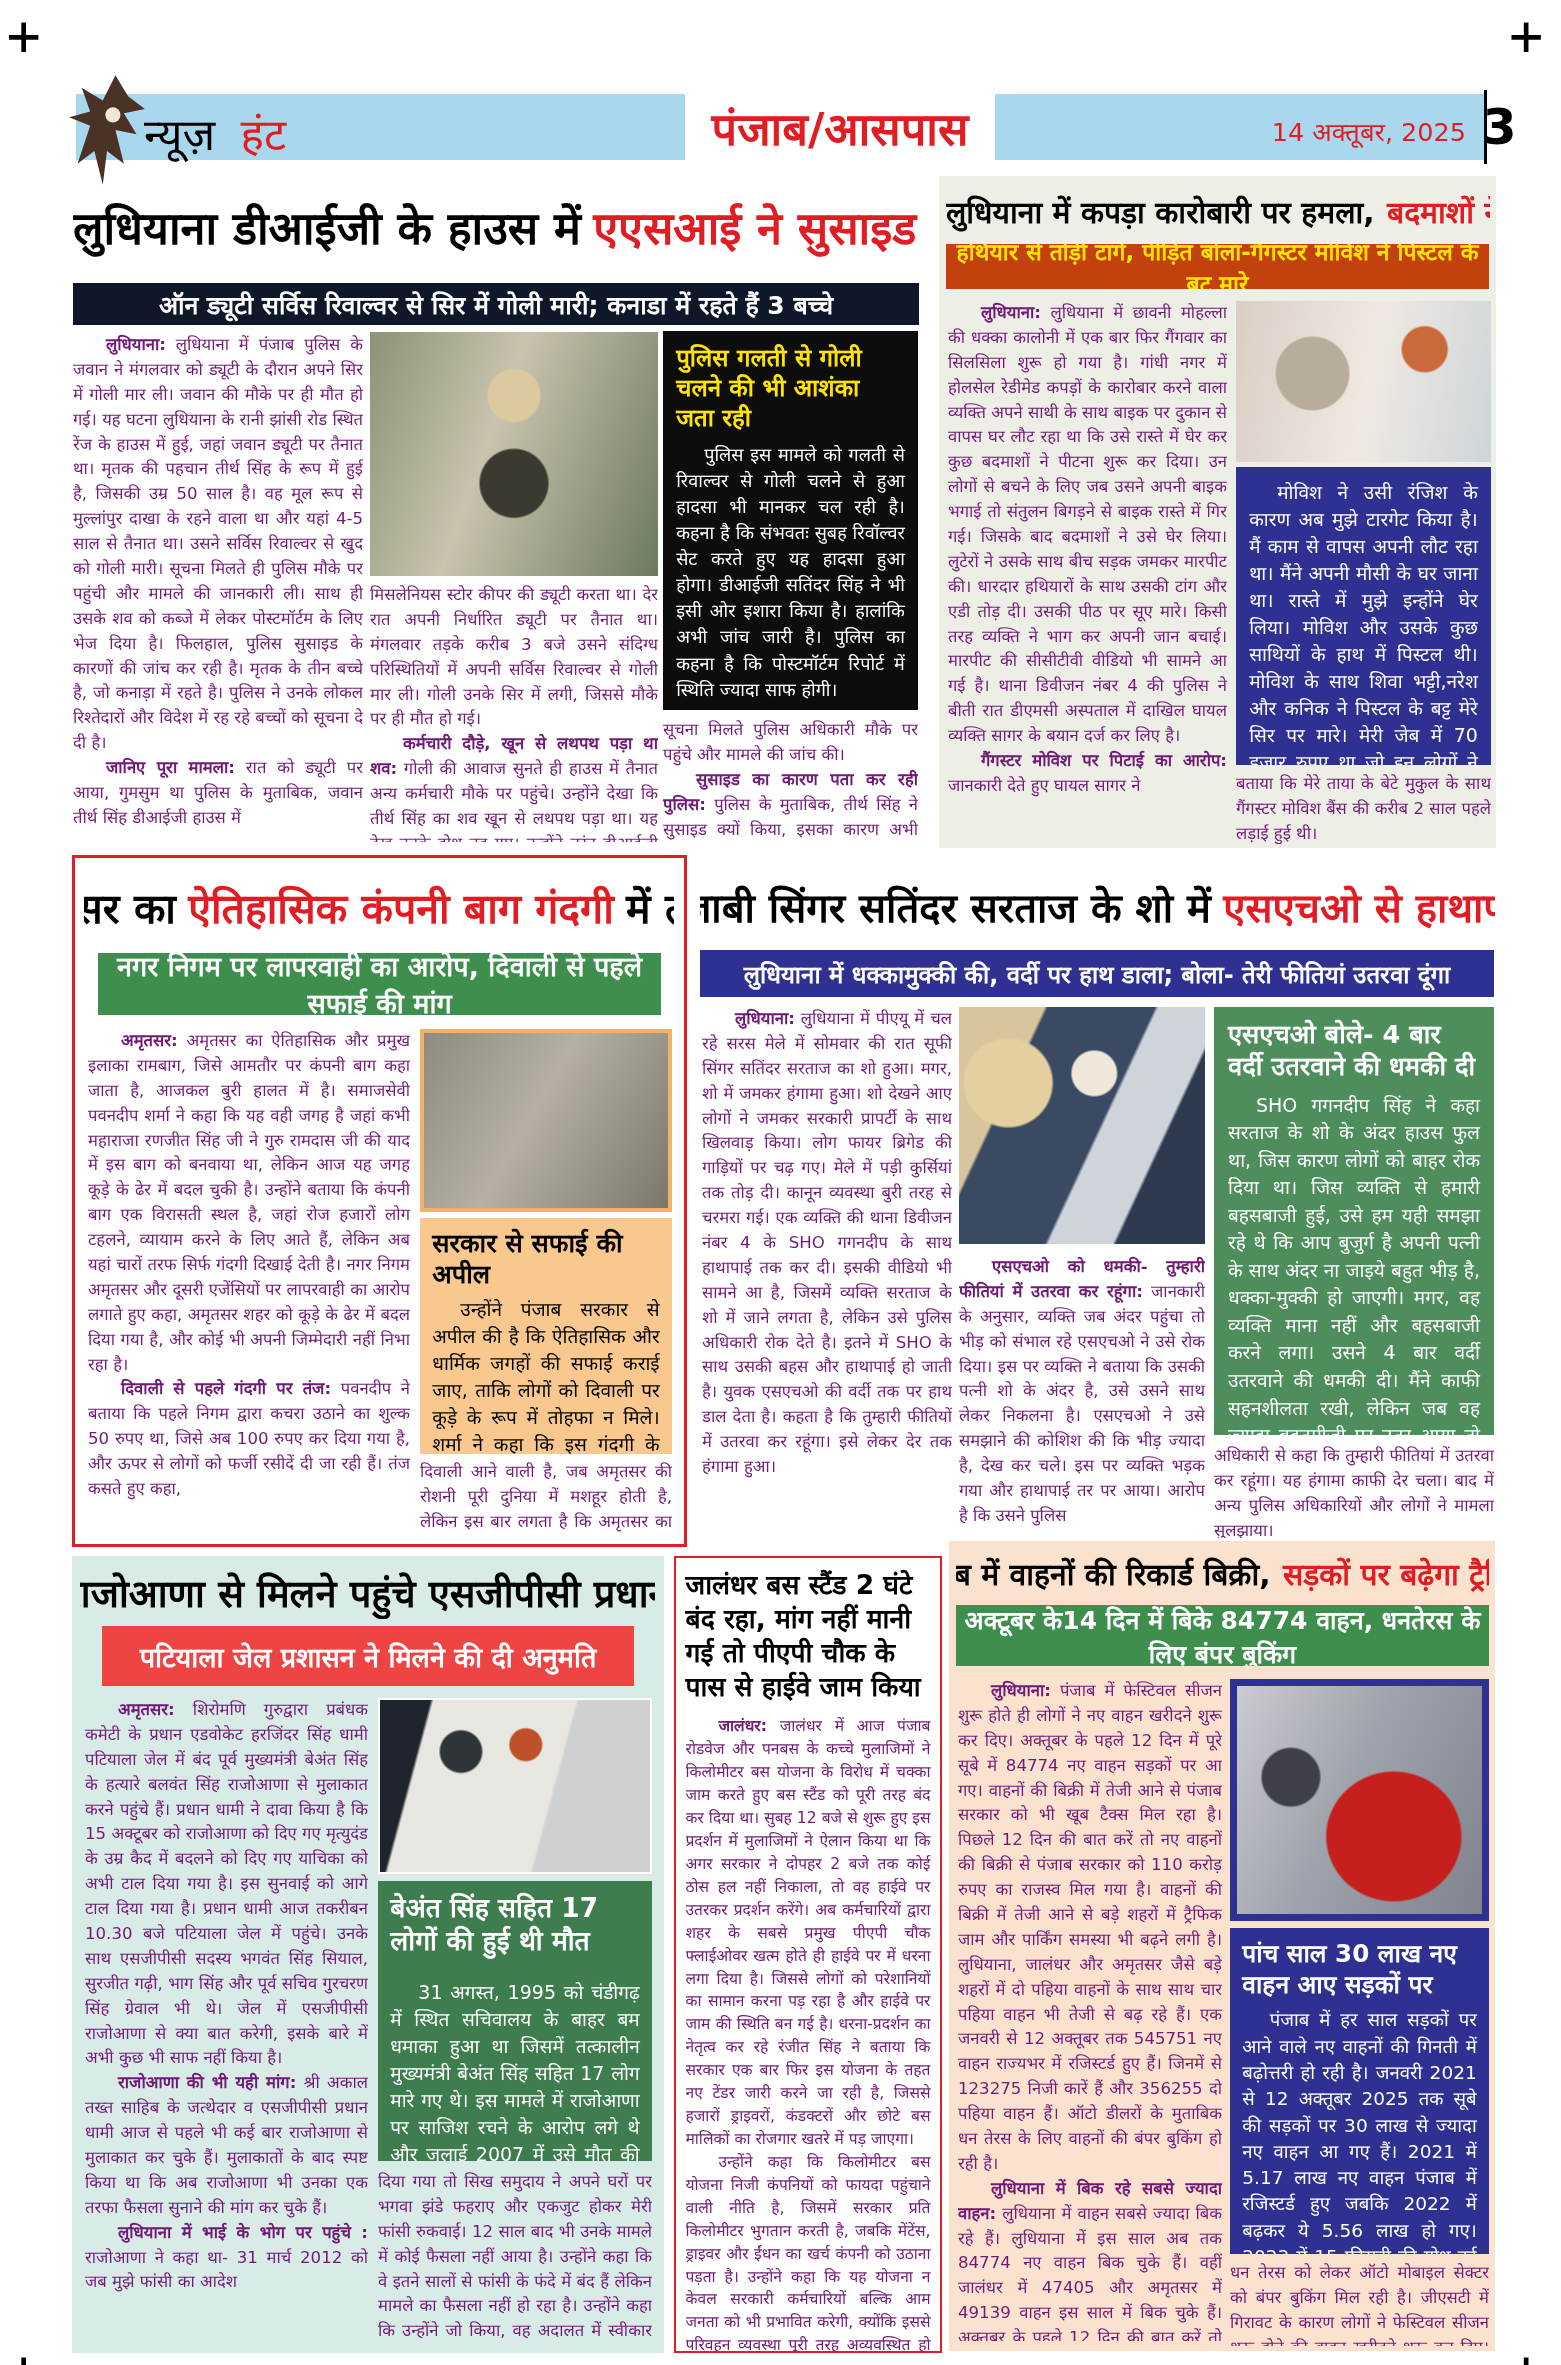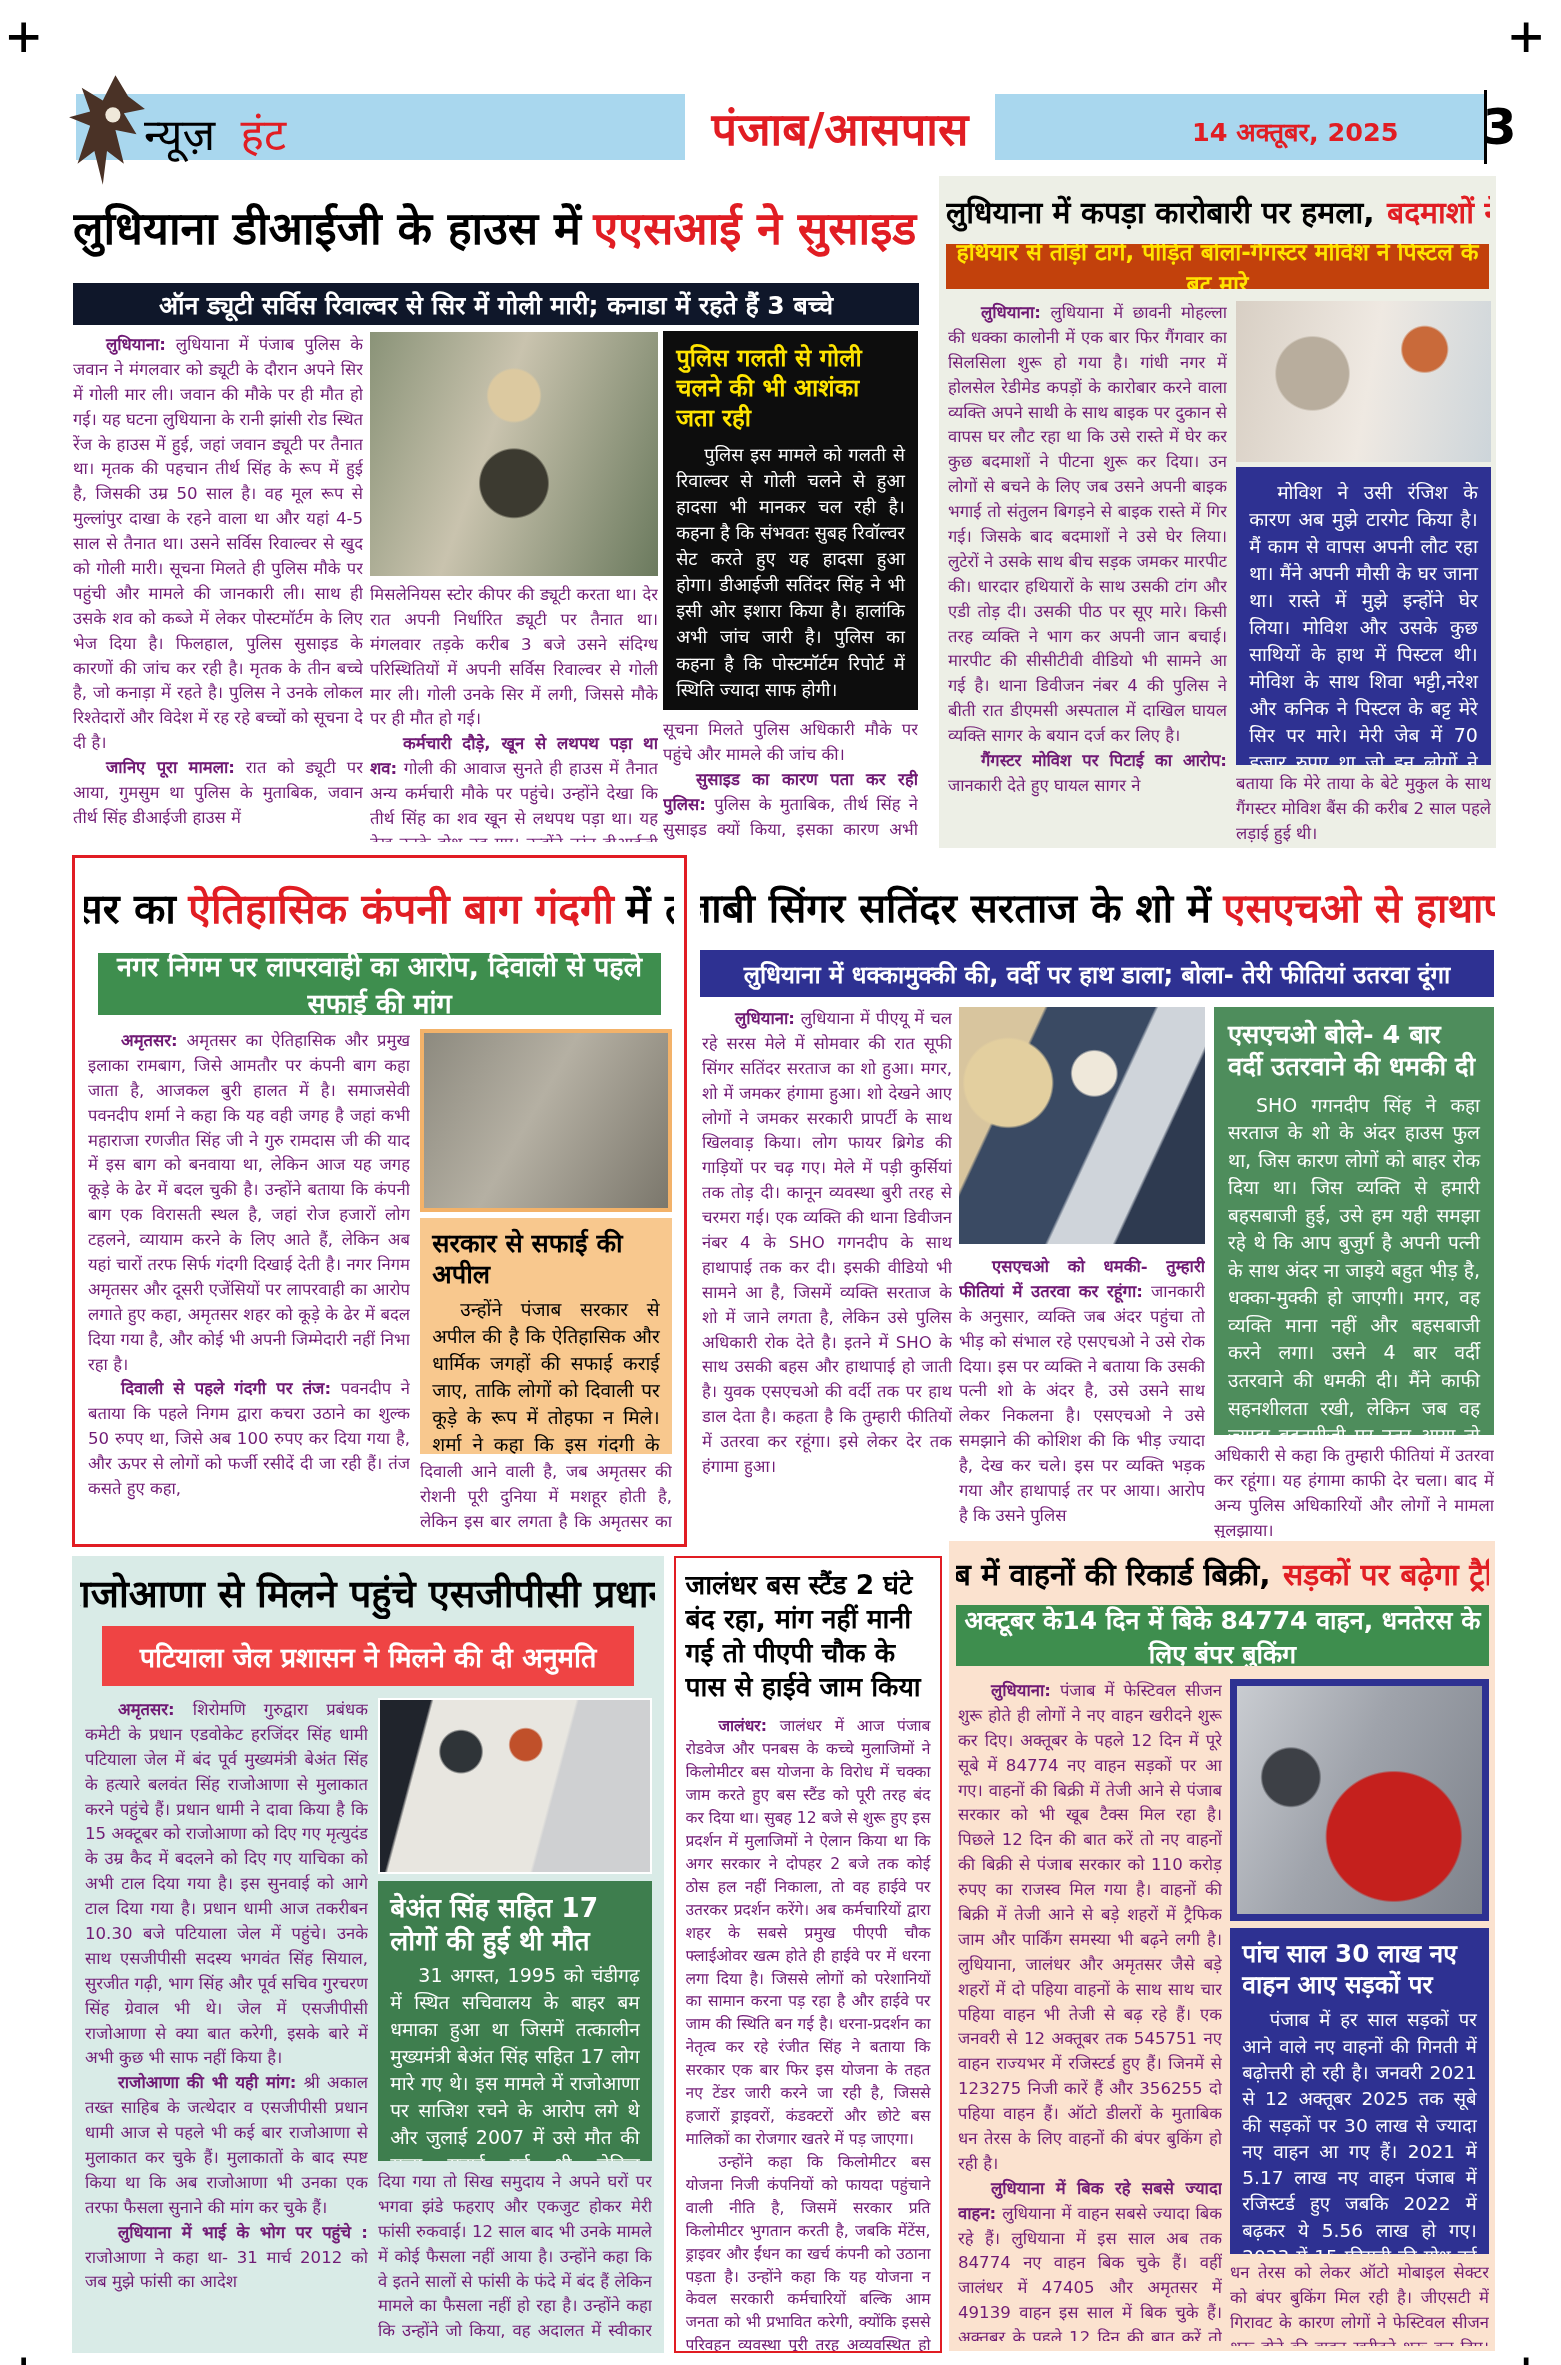--- a/index.html
+++ b/index.html
@@ -14,21 +14,21 @@
   .hl{font-weight:bold;color:#000;display:flex;align-items:center;white-space:nowrap;overflow:hidden}
   .hl .red{margin-left:12.3px}
   .red{color:#e11d23}
   .photo{background-size:cover;overflow:hidden}
   .cross{position:absolute;font-size:57px;color:#000;font-weight:normal;line-height:1;font-family:"DejaVu Sans Mono",monospace}
   
   #hdr-bar{left:76px;top:94px;width:1434px;height:66px;background:#a9d7ee}
   #hdr-center{left:685px;top:90px;width:310px;height:74px;background:#fff;display:flex;align-items:center;justify-content:center;overflow:hidden}
   #section-title{font-size:45px;font-weight:bold;color:#e11d23;white-space:nowrap}
   #masthead{left:144px;top:103px;font-size:44px;font-weight:normal;white-space:nowrap}
-  #hdr-date{left:1192px;top:114px;width:274px;text-align:left;font-size:25.5px;color:#e11d23;font-weight:bold;white-space:nowrap}
+  #hdr-date{left:1192px;top:114px;width:274px;text-align:right;font-size:25.5px;color:#e11d23;font-weight:normal;white-space:nowrap}
   #page-no-box{left:1484px;top:90px;width:28px;height:74px;background:#fff;border-left:3.3px solid #000;display:flex;align-items:center;justify-content:center;font-size:49px;font-weight:bold;color:#000}
   #eagle{left:62px;top:71px;width:90px;height:118px}
   
   #a1-head{left:73px;top:176px;width:847px;height:101px;font-size:45px}
   #a1-sub{left:73px;top:283px;width:846px;height:42px;background:#0f172a;font-size:25px}
   #a1-c1{left:73px;top:333px;width:290px;height:509px}
   #a1-photo{left:370px;top:332px;width:288px;height:244px;
     background:radial-gradient(circle at 50% 26%,#dcc9a0 0 11%,rgba(0,0,0,0) 12%),
                radial-gradient(circle at 50% 62%,#3c3a30 0 16%,rgba(0,0,0,0) 17%),
                linear-gradient(110deg,#8a9378,#c9c3ae 42%,#6b7a5e)}
@@ -77,21 +77,21 @@
   
   #a5-bg{left:72px;top:1556px;width:592px;height:797px;background:#d9ebe7}
   #a5-head{left:80px;top:1564px;width:575px;height:55px;font-size:38px;justify-content:center}
   #a5-sub{left:102px;top:1626px;width:532px;height:60px;background:#ef4444;font-size:27px}
   #a5-c1{left:85px;top:1698px;width:283px;height:644px}
   #a5-photo{left:378px;top:1698px;width:274px;height:176px;border:2.8px solid #fff;
     background:radial-gradient(circle at 54% 26%,#c0502a 0 8%,rgba(0,0,0,0) 9%),
                radial-gradient(circle at 30% 30%,#2f3438 0 9%,rgba(0,0,0,0) 10%),
                linear-gradient(105deg,#20242c 0 16%,#e8e6e0 17% 62%,#cfd0d2 63%)}
   #a5-box{left:378px;top:1881px;width:274px;height:280px;background:#3e7e4e;color:#fff;padding:11.4px 12.3px;overflow:hidden}
-  #a5-box h3{font-size:26.5px;line-height:1.22;margin-bottom:5px}
+  #a5-box h3{font-size:26.5px;line-height:1.22;margin-bottom:22px}
   #a5-box p{font-size:19px;line-height:1.42;text-align:justify;text-indent:28px}
   #a5-c2{left:378px;top:2170px;width:274px;height:173px}
   
   #a6{left:674px;top:1556px;width:268px;height:797px;border:2.8px solid #e11d23;background:#fff;padding:10.4px 9.5px;overflow:hidden}
   #a6 h2{font-size:26.5px;line-height:1.28;color:#000;margin-bottom:11.4px}
   #a6 .bt{font-size:15.6px;line-height:1.47}
   
   #a7-bg{left:949px;top:1541px;width:546px;height:810px;background:#fbe2cf}
   #a7-head{left:956px;top:1549px;width:533px;height:49px;font-size:30px;justify-content:center}
   #a7-sub{left:956px;top:1605px;width:533px;height:61px;background:#3e8e4e;font-size:25px}

